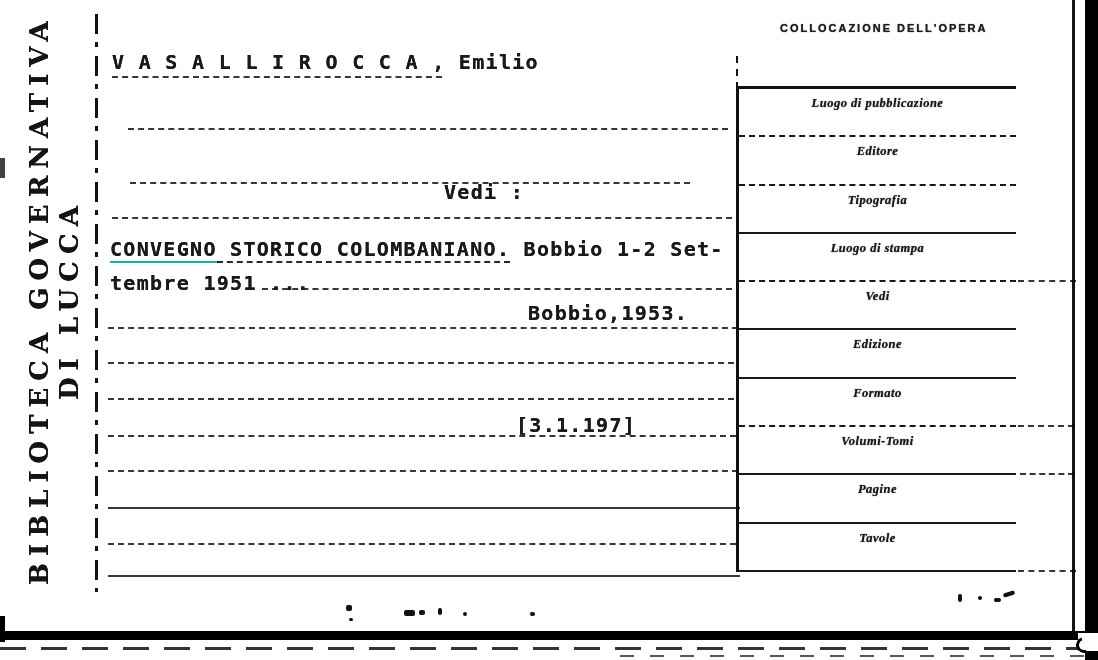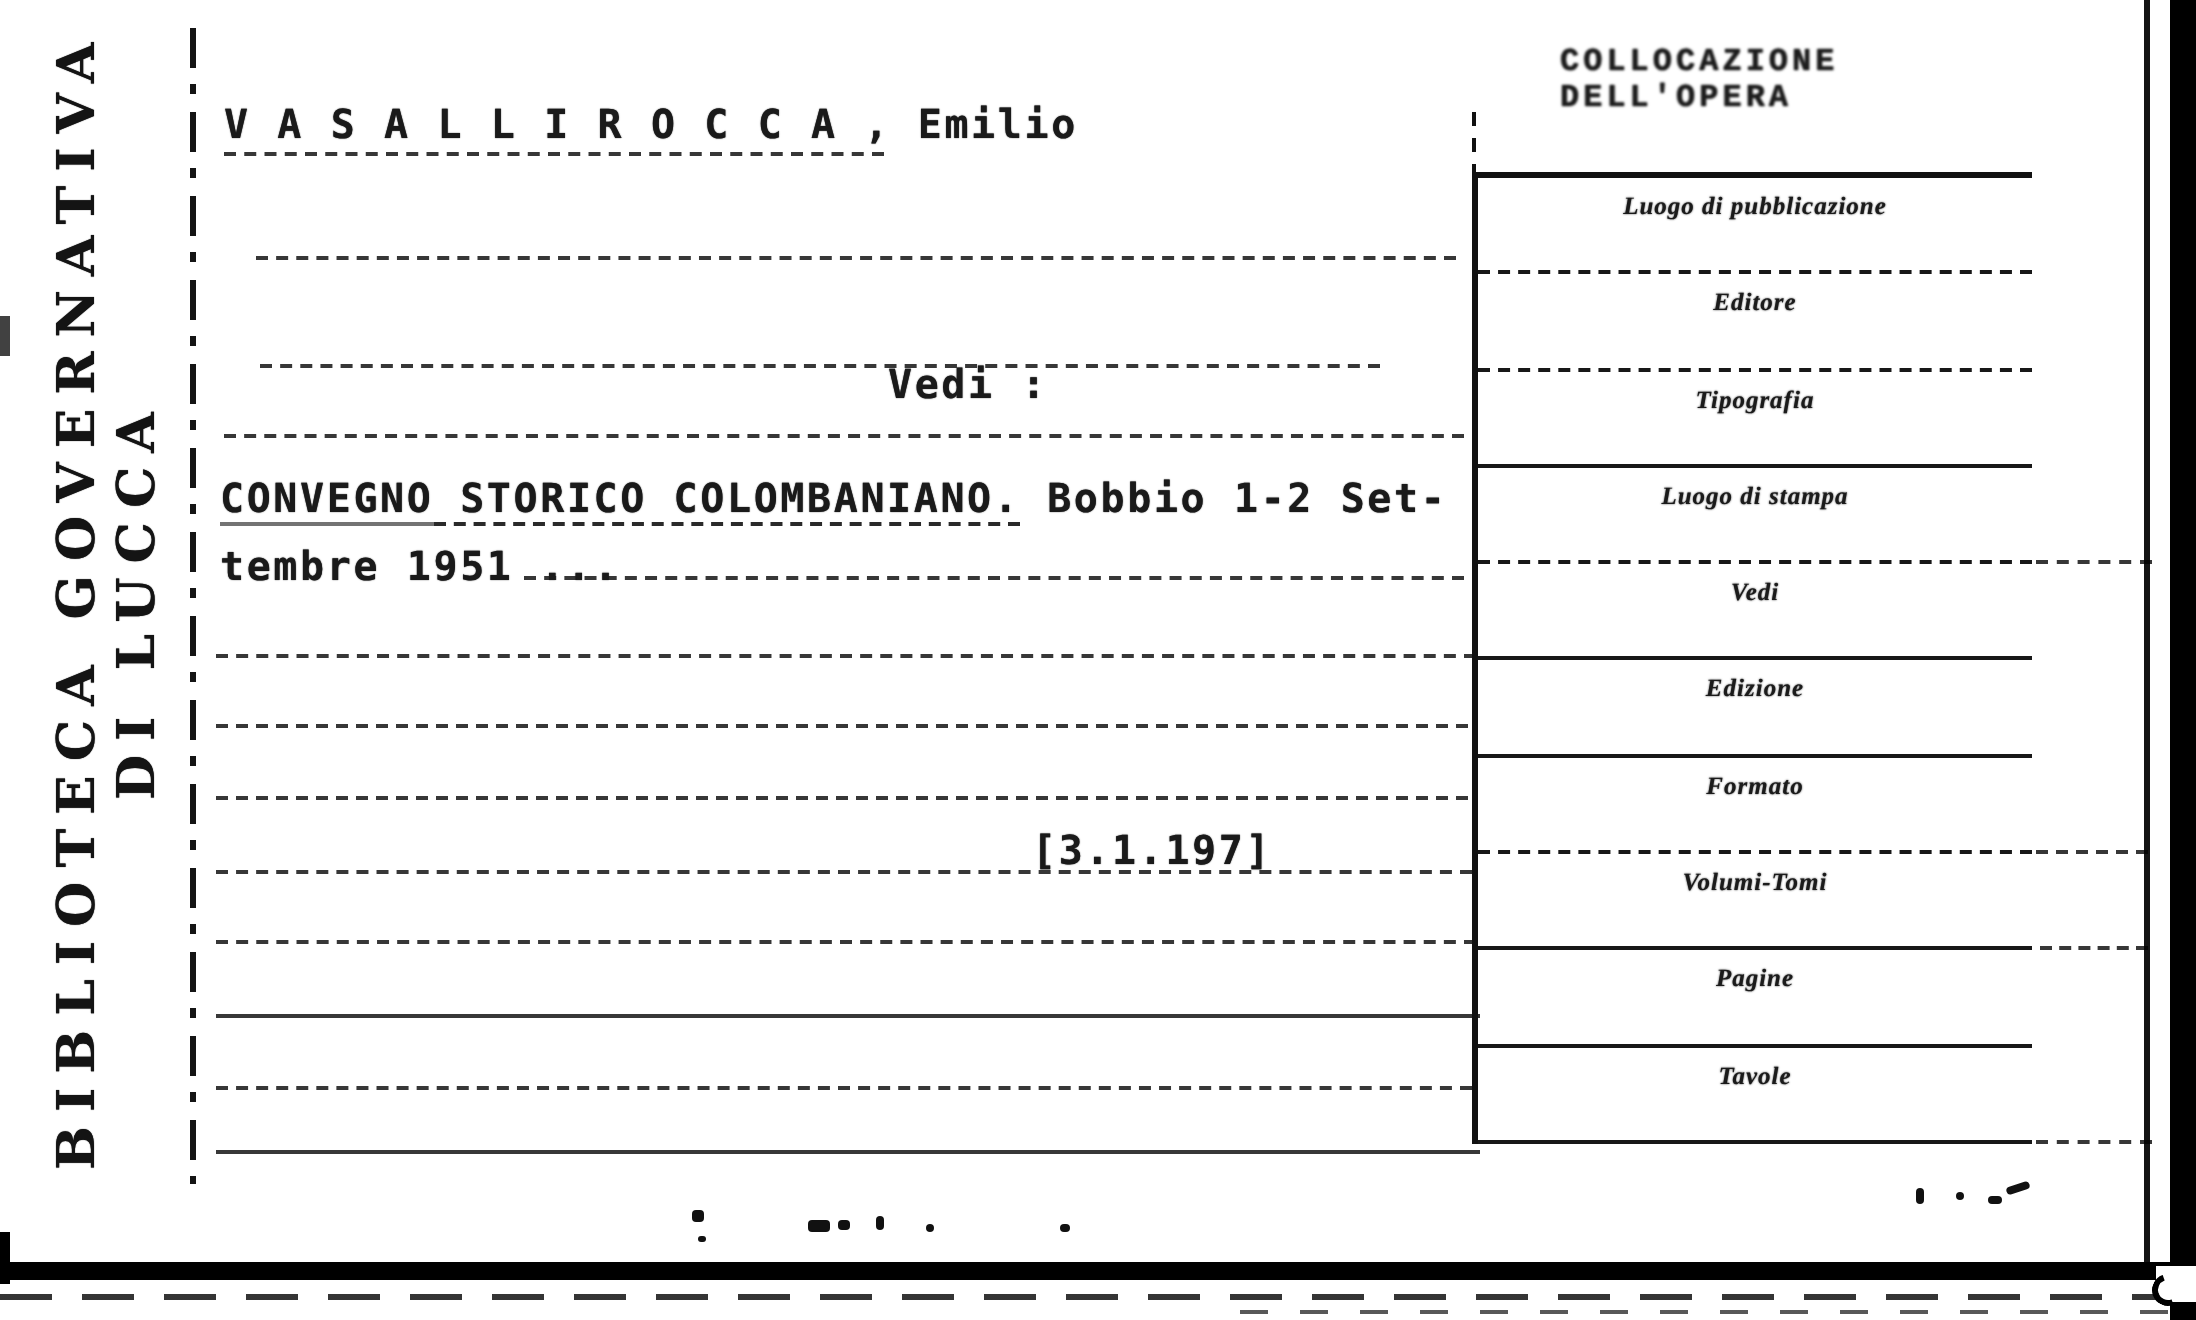--- a/index.html
+++ b/index.html
@@ -6,41 +6,41 @@
   #scan{
     position:relative;width:1098px;height:660px;background:#ffffff;
     overflow:hidden;font-family:"DejaVu Sans Mono",monospace;color:#161616;
   }
   
   .typed{
     position:absolute;white-space:nowrap;font-family:"DejaVu Sans Mono",monospace;
     font-weight:bold;font-size:20px;letter-spacing:1.3px;color:#1a1a1a;
     text-shadow:0 0 .6px #1a1a1a;
   }
-  .u-solid{border-bottom:2px solid #737373;}
+  .u-solid{border-bottom:2px solid #14b8a6;}
   .u-dash{border-bottom:2px dashed #2a2a2a;}
   
   .rule{position:absolute;height:0;border-top:2px dashed #1c1c1c;opacity:.88;}
   .rule.solid{border-top-style:solid;}
   
   .vtitle{
     position:absolute;left:24px;top:8px;height:584px;width:44px;
     writing-mode:vertical-rl;transform:rotate(180deg);
     font-family:"DejaVu Serif","Liberation Serif",serif;font-weight:bold;
     font-size:26px;letter-spacing:7px;color:#141414;text-align:center;
     text-shadow:0 0 .5px #141414;
   }
   .vrule{
     position:absolute;left:95px;top:14px;width:3px;height:578px;
     background:repeating-linear-gradient(180deg,#141414 0 20px,transparent 20px 28px,#141414 28px 33px,transparent 33px 42px);
   }
   
   .colloc-header{
     position:absolute;left:780px;top:22px;width:240px;
-    font-family:Liberation Mono, monospace;font-weight:bold;font-size:16px;
+    font-family:Liberation Sans, sans-serif;font-weight:bold;font-size:11px;
     letter-spacing:2px;color:#1d1d1d;filter:blur(.4px);text-shadow:0 0 1px #222;
   }
   .panel{
     position:absolute;left:736px;top:86px;width:280px;height:486px;
     border-left:3px solid #111;border-top:3px solid #111;
     display:flex;flex-direction:column;box-sizing:border-box;
   }
   .panel-row{
     flex:1 1 0;display:flex;align-items:flex-start;justify-content:center;
     padding-top:7px;box-sizing:border-box;border-bottom:2px solid #181818;
@@ -88,20 +88,21 @@
   <div class="colloc-header">COLLOCAZIONE DELL'OPERA</div>
 
   <div class="typed" style="left:112px;top:50px;">V A S A L L I      R O C C A ,   Emilio</div>
 
   <div class="typed" style="left:444px;top:152px;margin-top:28px;">Vedi :</div>
 
   <div class="typed" style="left:110px;top:237px;"><span class="u-solid">CONVEGNO</span><span class="u-dash"> STORICO COLOMBANIANO.</span><span> Bobbio 1-2 Set-</span></div>
 
   <div class="typed" style="left:110px;top:271px;">tembre 1951 ...</div>
 
+  <div class="typed" style="left:528px;top:301px;">Bobbio,1953.</div>
 
   <div class="typed" style="left:516px;top:401px;margin-top:12px;">[3.1.197]</div>
 
   <div class="rule" style="left:112px;top:76px;width:330px;"></div>
   <div class="rule" style="left:128px;top:128px;width:600px;"></div>
   <div class="rule" style="left:130px;top:182px;width:560px;"></div>
   <div class="rule" style="left:112px;top:217px;width:620px;"></div>
   <div class="rule" style="left:262px;top:288px;width:470px;"></div>
   <div class="rule" style="left:108px;top:327px;width:630px;"></div>
   <div class="rule" style="left:108px;top:362px;width:626px;"></div>

